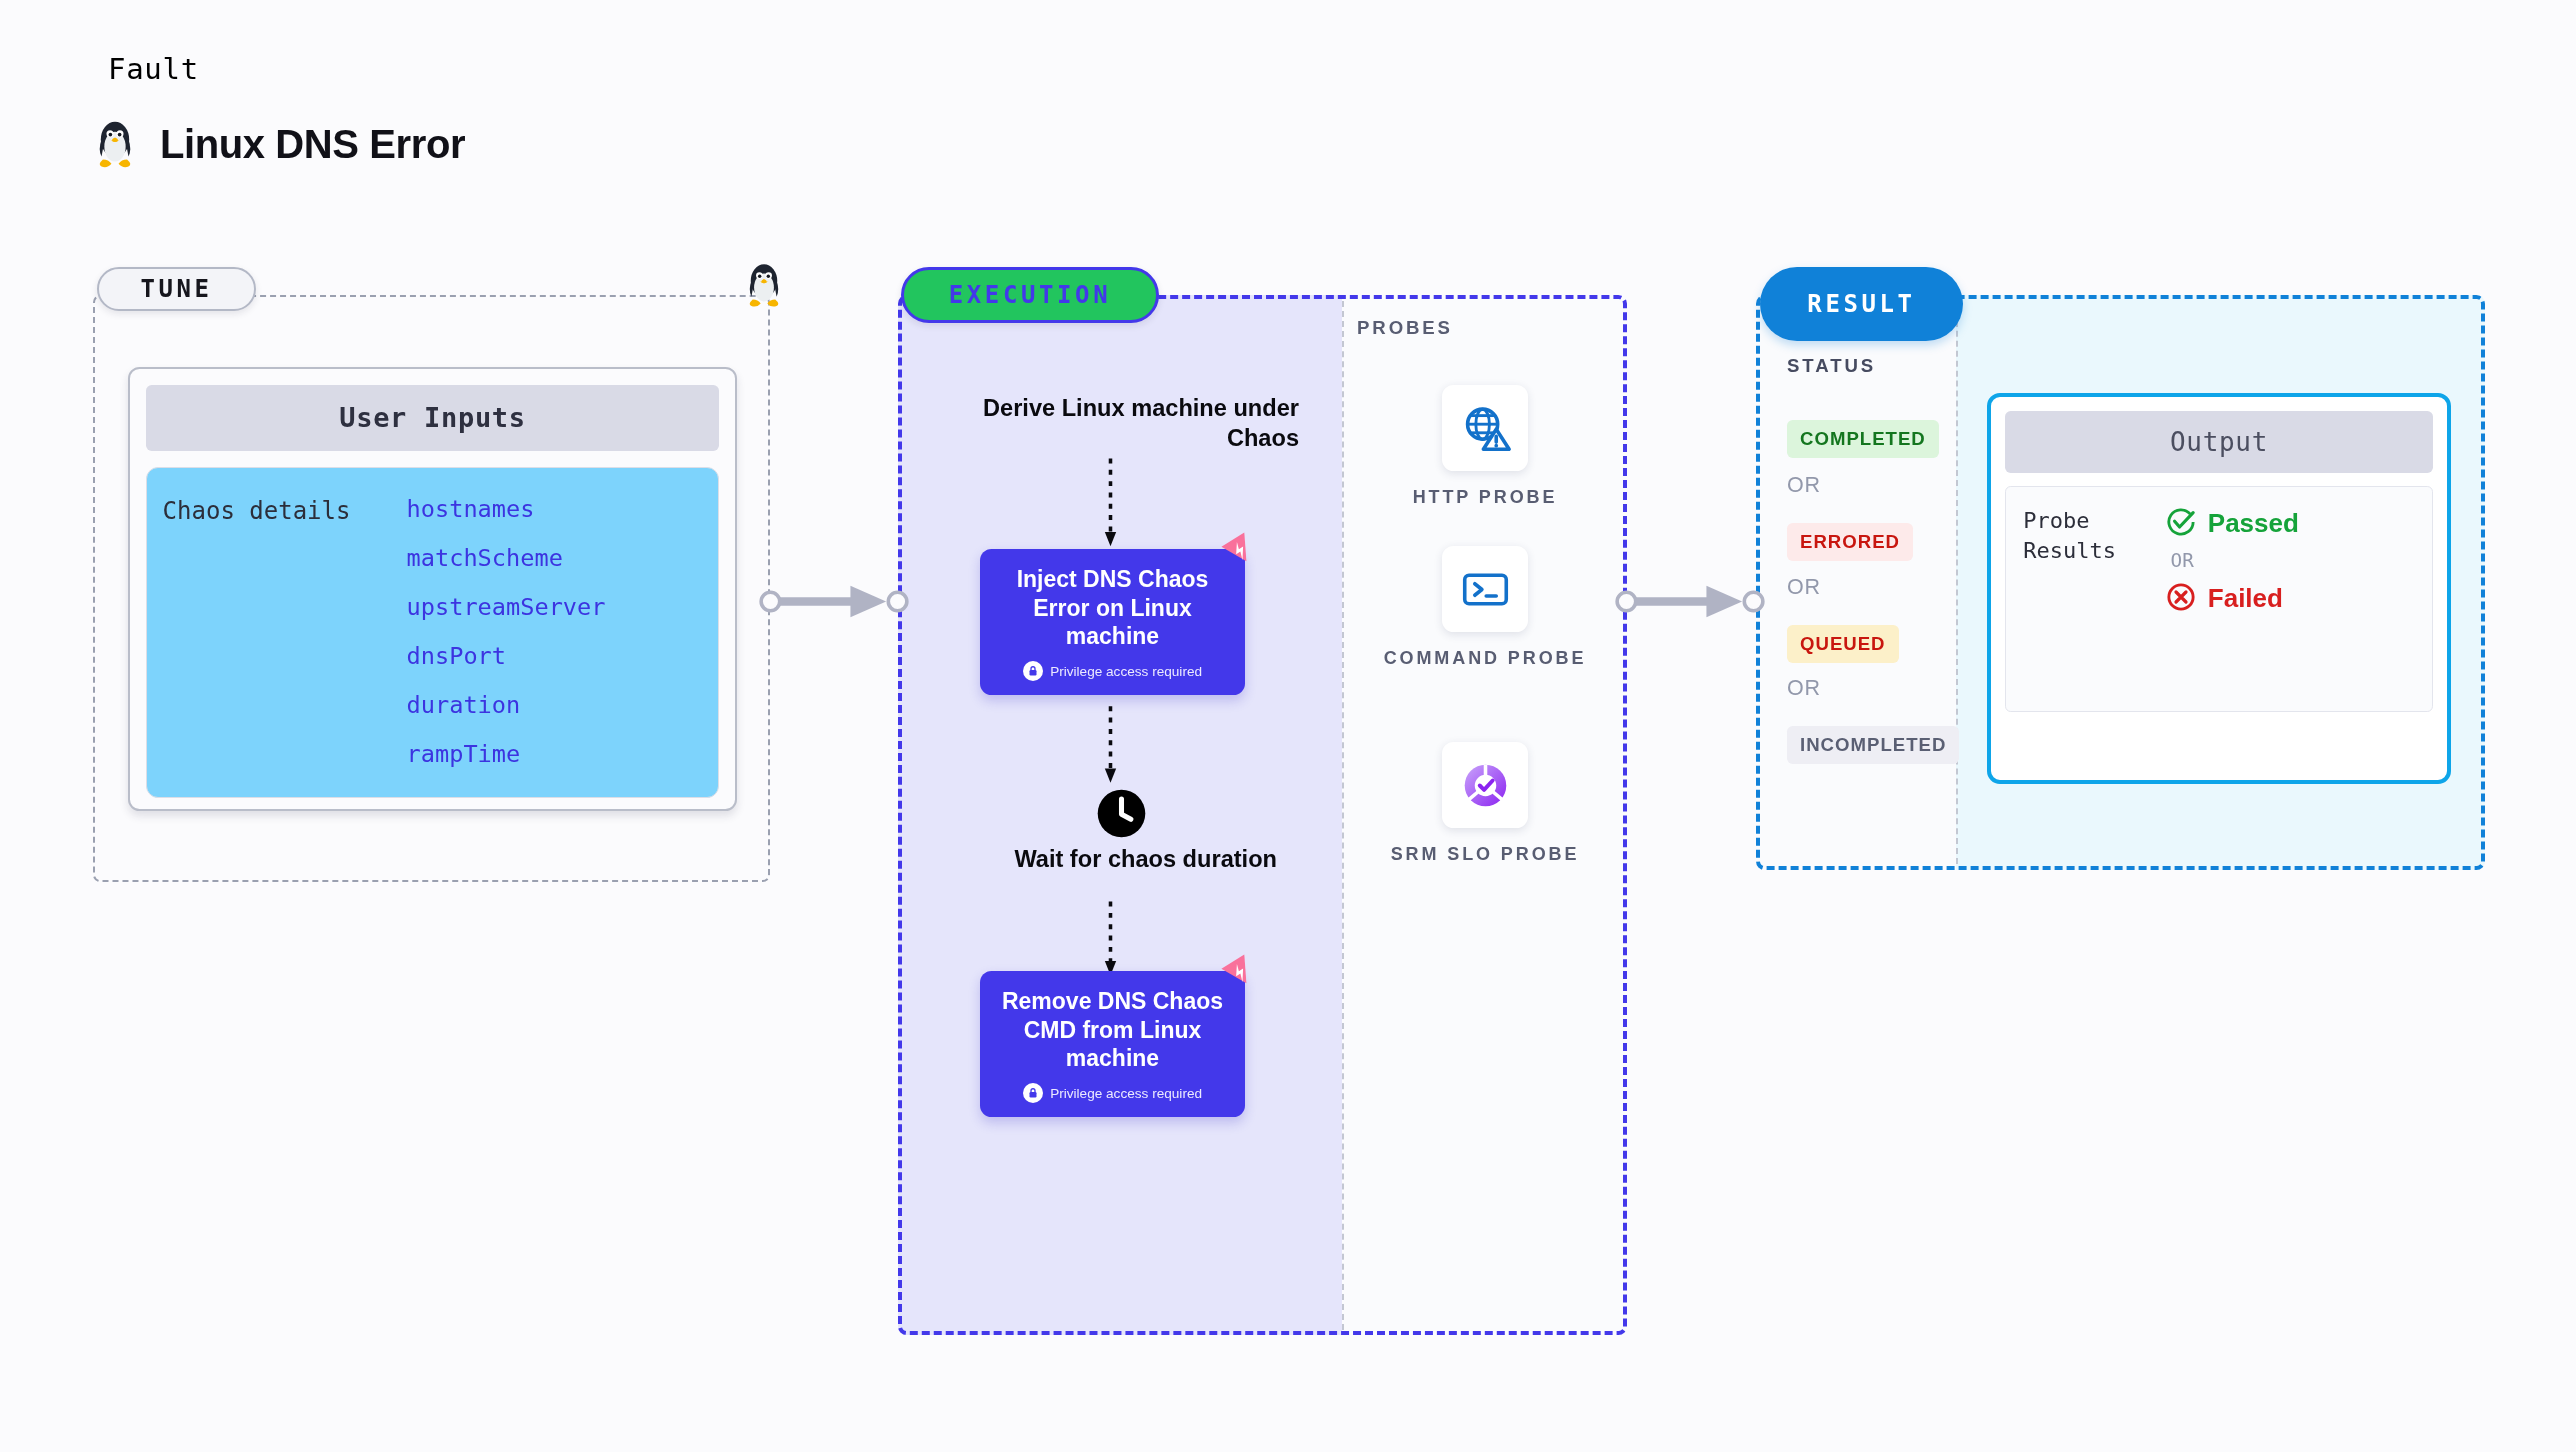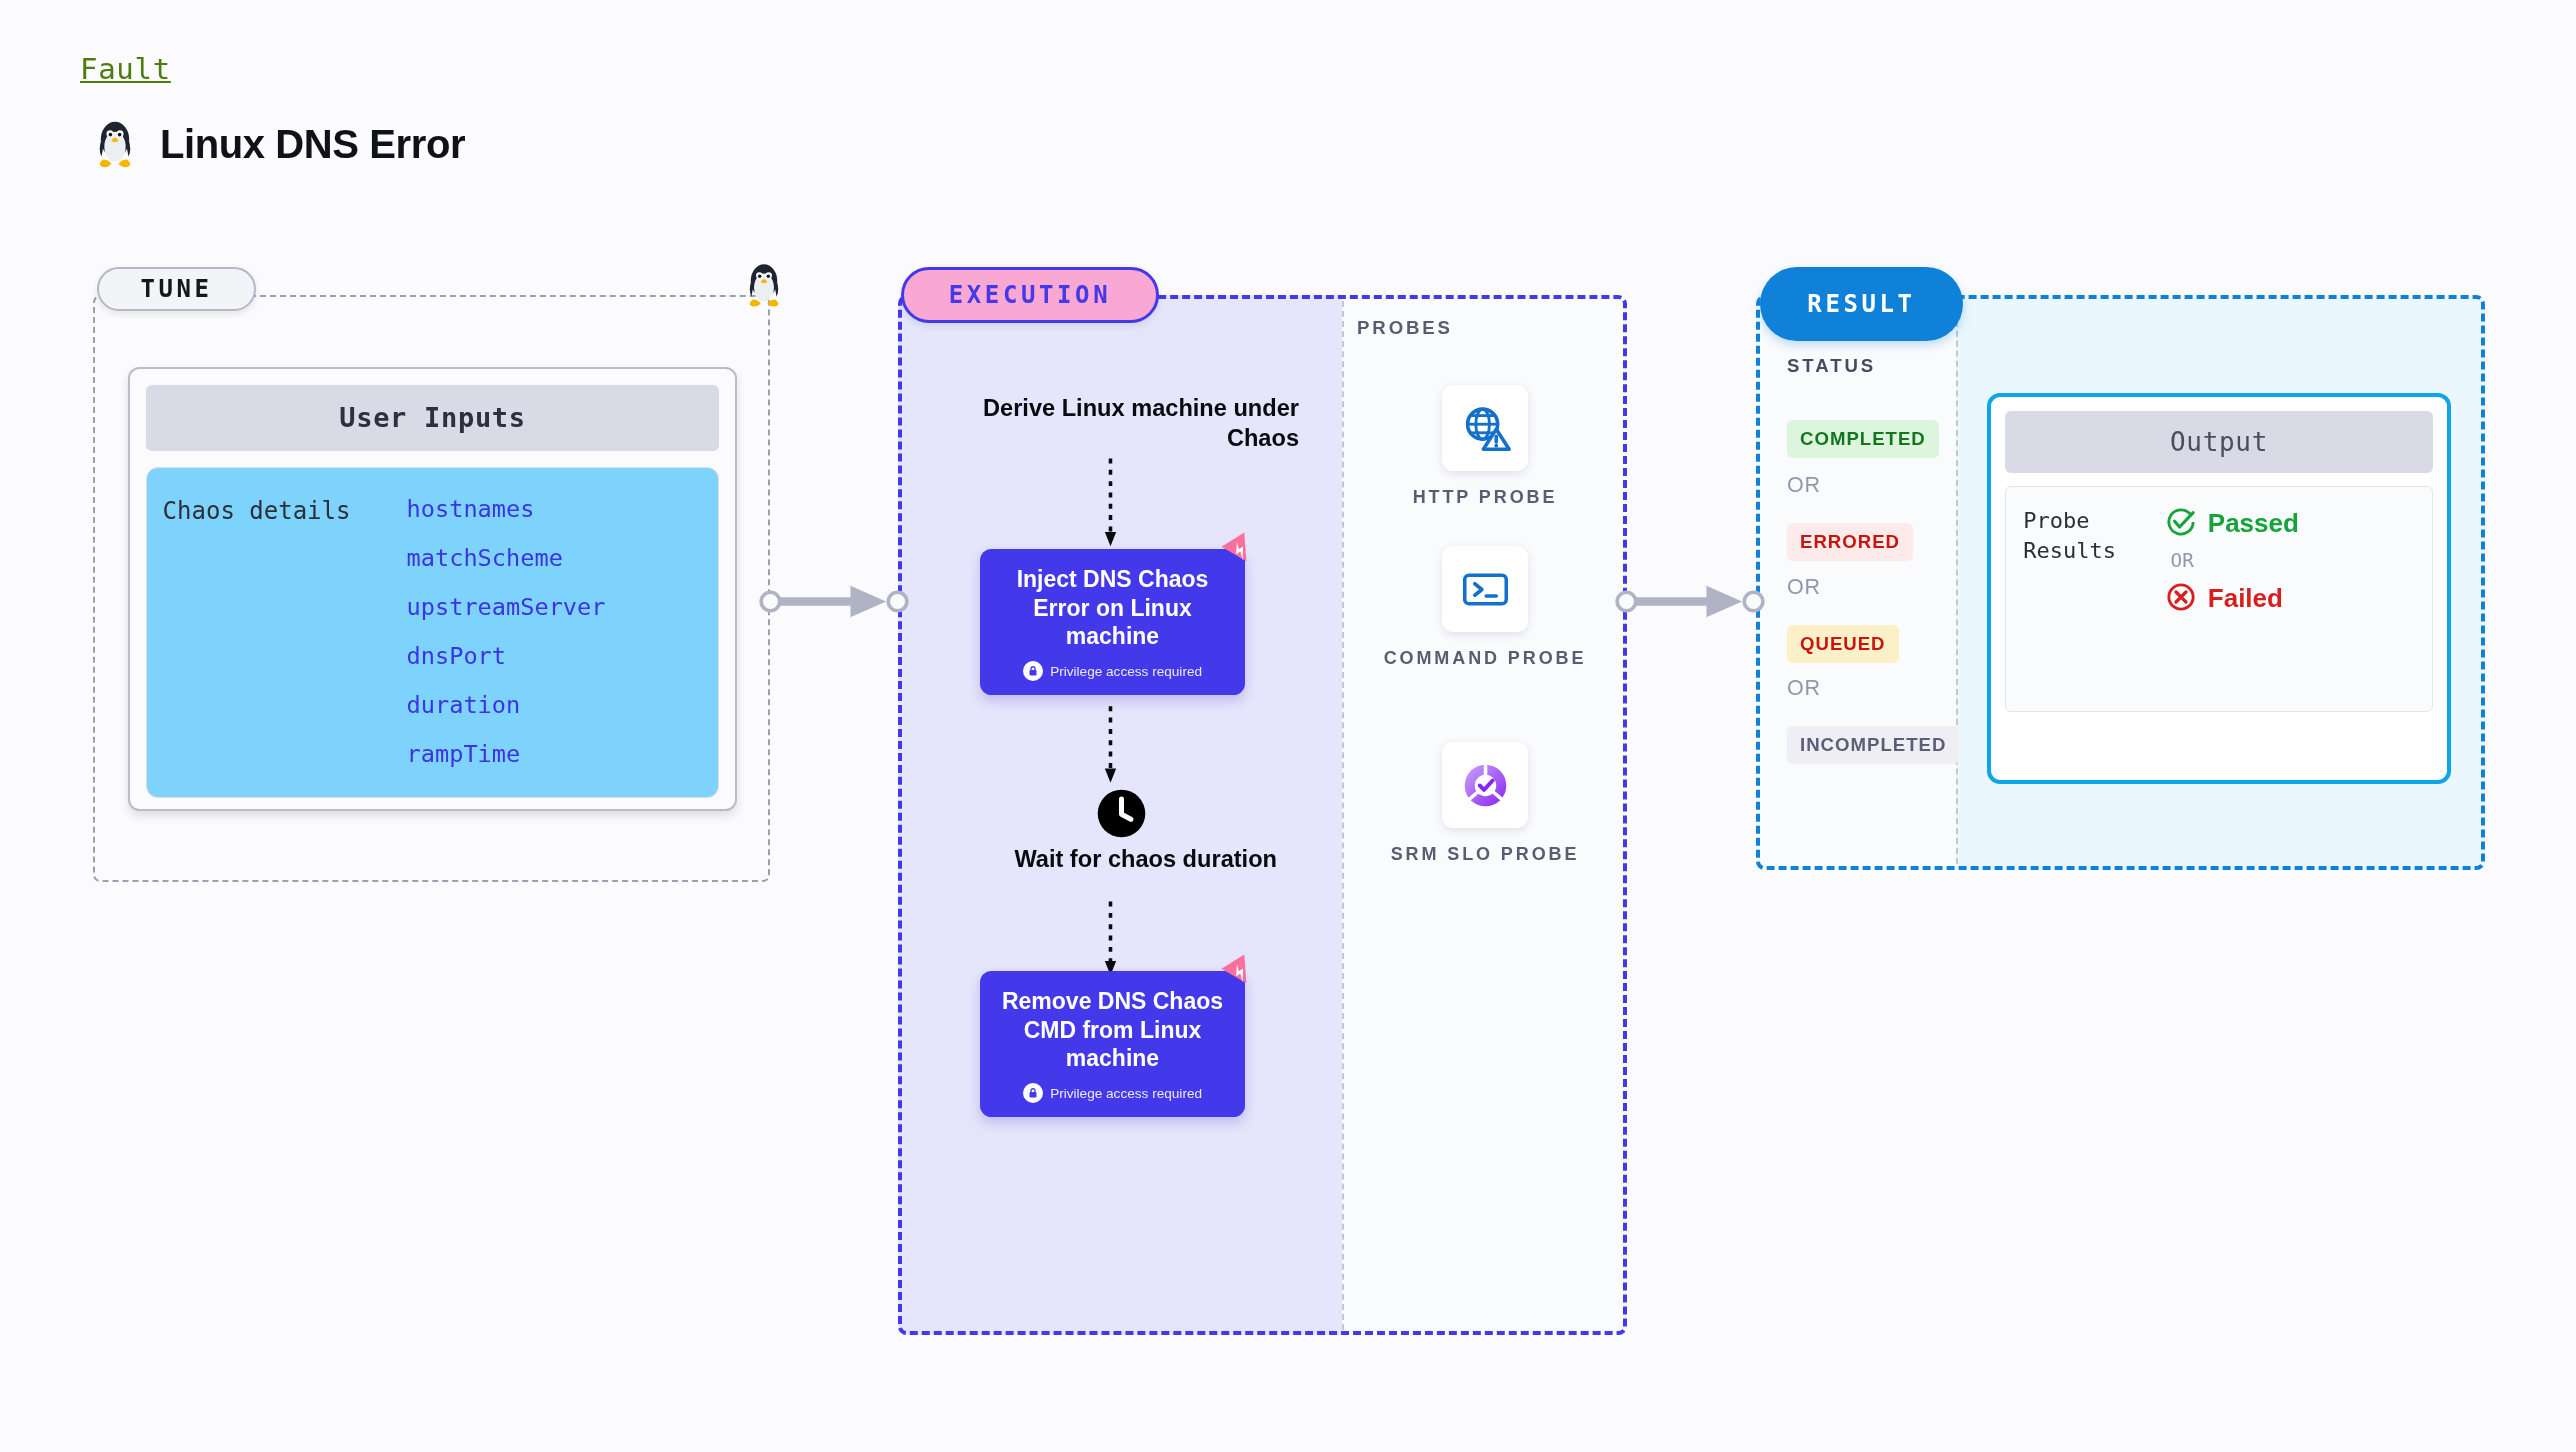--- a/index.html
+++ b/index.html
@@ -6,23 +6,23 @@
   html, body {
     width: 2576px; height: 1452px;
     background: #fbfbfd;
     font-family: "Liberation Sans", sans-serif;
     overflow: hidden;
   }
   .stage { position: relative; width: 2576px; height: 1452px; }
 
   
   #fault-label {
-    position: absolute; left: 80px; top: 52px;
+    position: absolute; left: 108px; top: 52px;
     font-family: "DejaVu Sans Mono", monospace;
-    font-size: 29px; color: #4d7c0f; letter-spacing: 0.7px; text-decoration: underline;
+    font-size: 29px; color: #000000; letter-spacing: 0.7px;
   }
   #fault-title-row {
     position: absolute; left: 93px; top: 118px;
     display: flex; align-items: center; gap: 23px;
   }
   #fault-title {
     font-size: 40px; font-weight: 700; color: #111118; letter-spacing: -0.4px;
   }
 
   
@@ -76,21 +76,21 @@
     border-radius: 716px;
     z-index: 5;
   }
   #tune-pill {
     left: 97px; top: 267px; width: 159px; height: 44px;
     background: #f3f4f8; border: 2.9px solid #b3b8c6; color: #16161d; font-size: 24px;
     box-shadow: 0 2.9px 7.2px rgba(30,30,60,.10);
   }
   #exec-pill {
     left: 901px; top: 267px; width: 258px; height: 56px;
-    background: #f9a8d4; border: 3.6px solid #4338ea; color: #4338ea; font-size: 24px;
+    background: #22c55e; border: 3.6px solid #4338ea; color: #4338ea; font-size: 24px;
     box-shadow: 0 2.9px 7.2px rgba(30,30,60,.10);
   }
   #result-pill {
     left: 1760px; top: 267px; width: 203px; height: 74px;
     background: #1081d8; border: none; color: #ffffff; font-size: 24px;
     box-shadow: 0 4.3px 10px rgba(16,129,216,.25);
   }
 
   
   #user-inputs-card {

